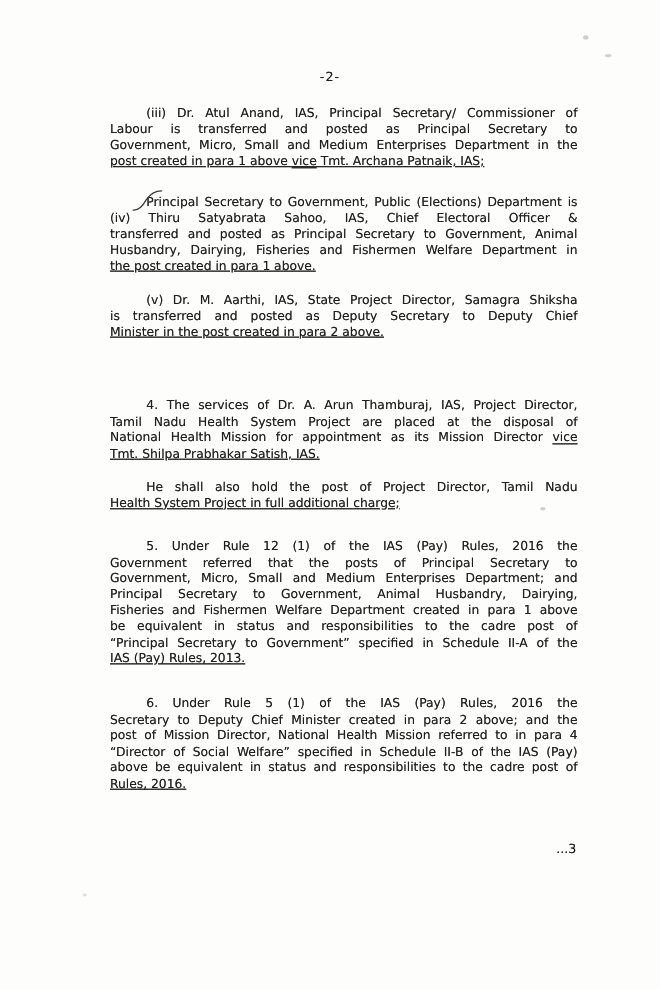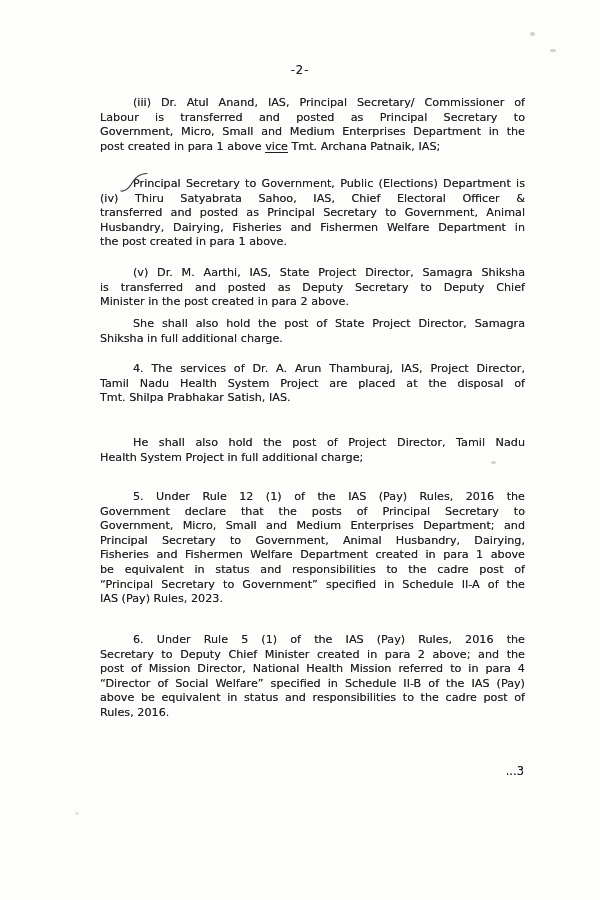--- a/index.html
+++ b/index.html
@@ -25,21 +25,21 @@
   }
   .para {
     position: absolute;
     left: 100px;
     width: 425px;
     font-size: 11.2px;
     line-height: 14.6px;
     text-shadow: 0 0 0.4px rgba(20,20,20,0.6);
   }
   .para .line { text-align: justify; text-align-last: justify; }
-  .para .line:last-child { text-align: center; text-align-last: left; }
+  .para .line:last-child { text-align: center; text-align-last: left; text-decoration: underline; }
   .para .line:first-child { text-indent: 33px; }
   .footer {
     position: absolute;
     left: 100px; top: 764px;
     width: 424px;
     text-align: right;
     font-size: 11.5px;
     text-shadow: 0 0 0.4px rgba(20,20,20,0.6);
   }
   u { text-decoration: underline; text-underline-offset: 2px; }
@@ -80,45 +80,42 @@
   <svg class="tick" viewBox="0 0 30 22">
     <path d="M2,19 C7,19.5 11,15 14,9.5 C17,5 22,1.5 28,1.5" fill="none" stroke="#3c3c3c" stroke-width="1.2" stroke-linecap="round"></path>
   </svg>
 
   <div class="para" style="top:266px">
       <div class="line">(v) Dr. M. Aarthi, IAS, State Project Director, Samagra Shiksha</div>
       <div class="line">is transferred and posted as Deputy Secretary to Deputy Chief</div>
       <div class="line">Minister in the post created in para 2 above.</div>
     </div>
 
-  <div class="para" style="top:317px">
-      <div class="line">She shall also hold the post of State Project Director, Samagra</div>
-      <div class="line">Shiksha in full additional charge.</div>
-    </div>
 
   <div class="para" style="top:362px">
       <div class="line">4. The services of Dr. A. Arun Thamburaj, IAS, Project Director,</div>
       <div class="line">Tamil Nadu Health System Project are placed at the disposal of</div>
+      <div class="line">National Health Mission for appointment as its Mission Director <u>vice</u></div>
       <div class="line">Tmt. Shilpa Prabhakar Satish, IAS.</div>
     </div>
 
   <div class="para" style="top:436px">
       <div class="line">He shall also hold the post of Project Director, Tamil Nadu</div>
       <div class="line">Health System Project in full additional charge;</div>
     </div>
 
   <div class="para" style="top:490px">
       <div class="line">5. Under Rule 12 (1) of the IAS (Pay) Rules, 2016 the</div>
-      <div class="line">Government declare that the posts of Principal Secretary to</div>
+      <div class="line">Government referred that the posts of Principal Secretary to</div>
       <div class="line">Government, Micro, Small and Medium Enterprises Department; and</div>
       <div class="line">Principal Secretary to Government, Animal Husbandry, Dairying,</div>
       <div class="line">Fisheries and Fishermen Welfare Department created in para 1 above</div>
       <div class="line">be equivalent in status and responsibilities to the cadre post of</div>
       <div class="line">“Principal Secretary to Government” specified in Schedule II-A of the</div>
-      <div class="line">IAS (Pay) Rules, 2023.</div>
+      <div class="line">IAS (Pay) Rules, 2013.</div>
     </div>
 
   <div class="para" style="top:633px">
       <div class="line">6. Under Rule 5 (1) of the IAS (Pay) Rules, 2016 the</div>
       <div class="line">Secretary to Deputy Chief Minister created in para 2 above; and the</div>
       <div class="line">post of Mission Director, National Health Mission referred to in para 4</div>
       <div class="line">“Director of Social Welfare” specified in Schedule II-B of the IAS (Pay)</div>
       <div class="line">above be equivalent in status and responsibilities to the cadre post of</div>
       <div class="line">Rules, 2016.</div>
     </div>

